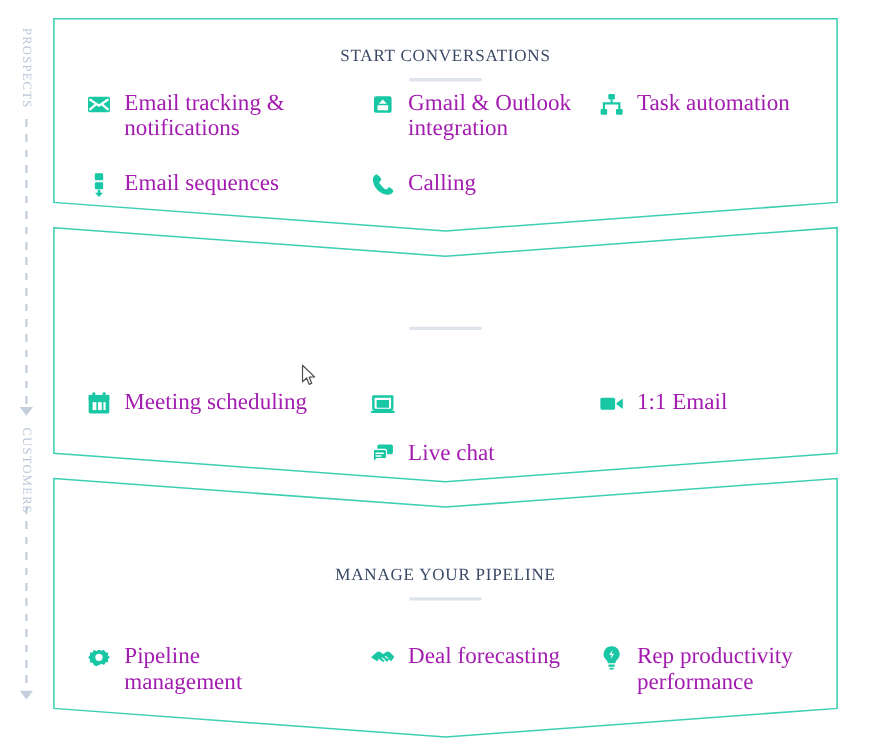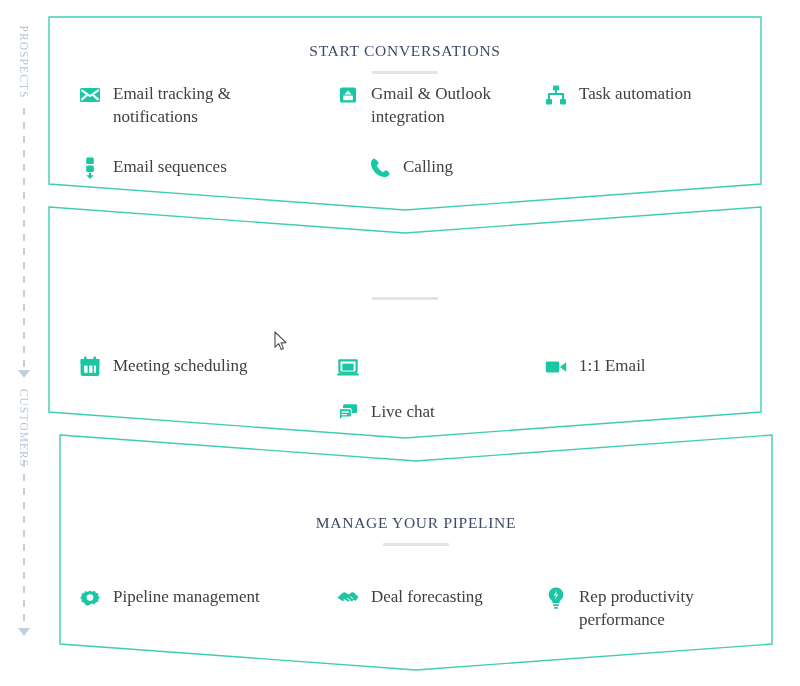--- a/index.html
+++ b/index.html
@@ -37,21 +37,21 @@
   #arrow-top{top:370px;}
   #arrow-bot{top:628px;}
 
   
   .panel{position:absolute;left:48px;width:714px;}
   .panel svg.frame{position:absolute;left:0;top:0;overflow:visible;}
   .panel .content{position:absolute;left:0;top:0;width:100%;}
 
   #panel1{top:16px;height:194px;}
   #panel2{top:206px;height:232px;}
-  #panel3{top:434px;height:236px;margin-left:11px;}
+  #panel3{top:434px;height:236px;}
 
   .sec-title{
     text-align:center;
     font-family:"Liberation Serif", serif;
     font-weight:normal;
     font-size:15.5px;
     letter-spacing:0.7px;
     color:#3b4a66;
   }
   .sec-rule{
@@ -64,30 +64,30 @@
     display:grid;
     grid-template-columns:258px 208px 248px;
     padding-left:30px;
     box-sizing:border-box;
   }
   .cell{display:flex;align-items:flex-start;gap:11px;min-height:26px;}
   .cell.empty{visibility:hidden;}
   .ico{flex:0 0 auto;width:24px;height:24px;display:block;margin-top:1px;}
   .cap{
     font-family:"Liberation Serif", serif;
-    font-size:17px;
+    font-size:21px;
     line-height:23px;
-    color:#404040;
+    color:#a21caf;
     max-width:178px;
   }
 
   
   #p1-title{top:26px;position:absolute;width:100%;}
   #p1-row1{top:82px;}
-  #p1-row2{top:155px;gap:32px;}
+  #p1-row2{top:155px;}
 
   #p2-title{top:80px;position:absolute;width:100%;}
   #p2-row1{top:337px;margin-top:17px;}
   #p2-row2{top:400px;}
 
   #p3-title{top:80px;position:absolute;width:100%;}
   #p3-row1{top:565px;margin-top:20px;}
 
   
   .abs-row{position:absolute;left:48px;width:714px;}

